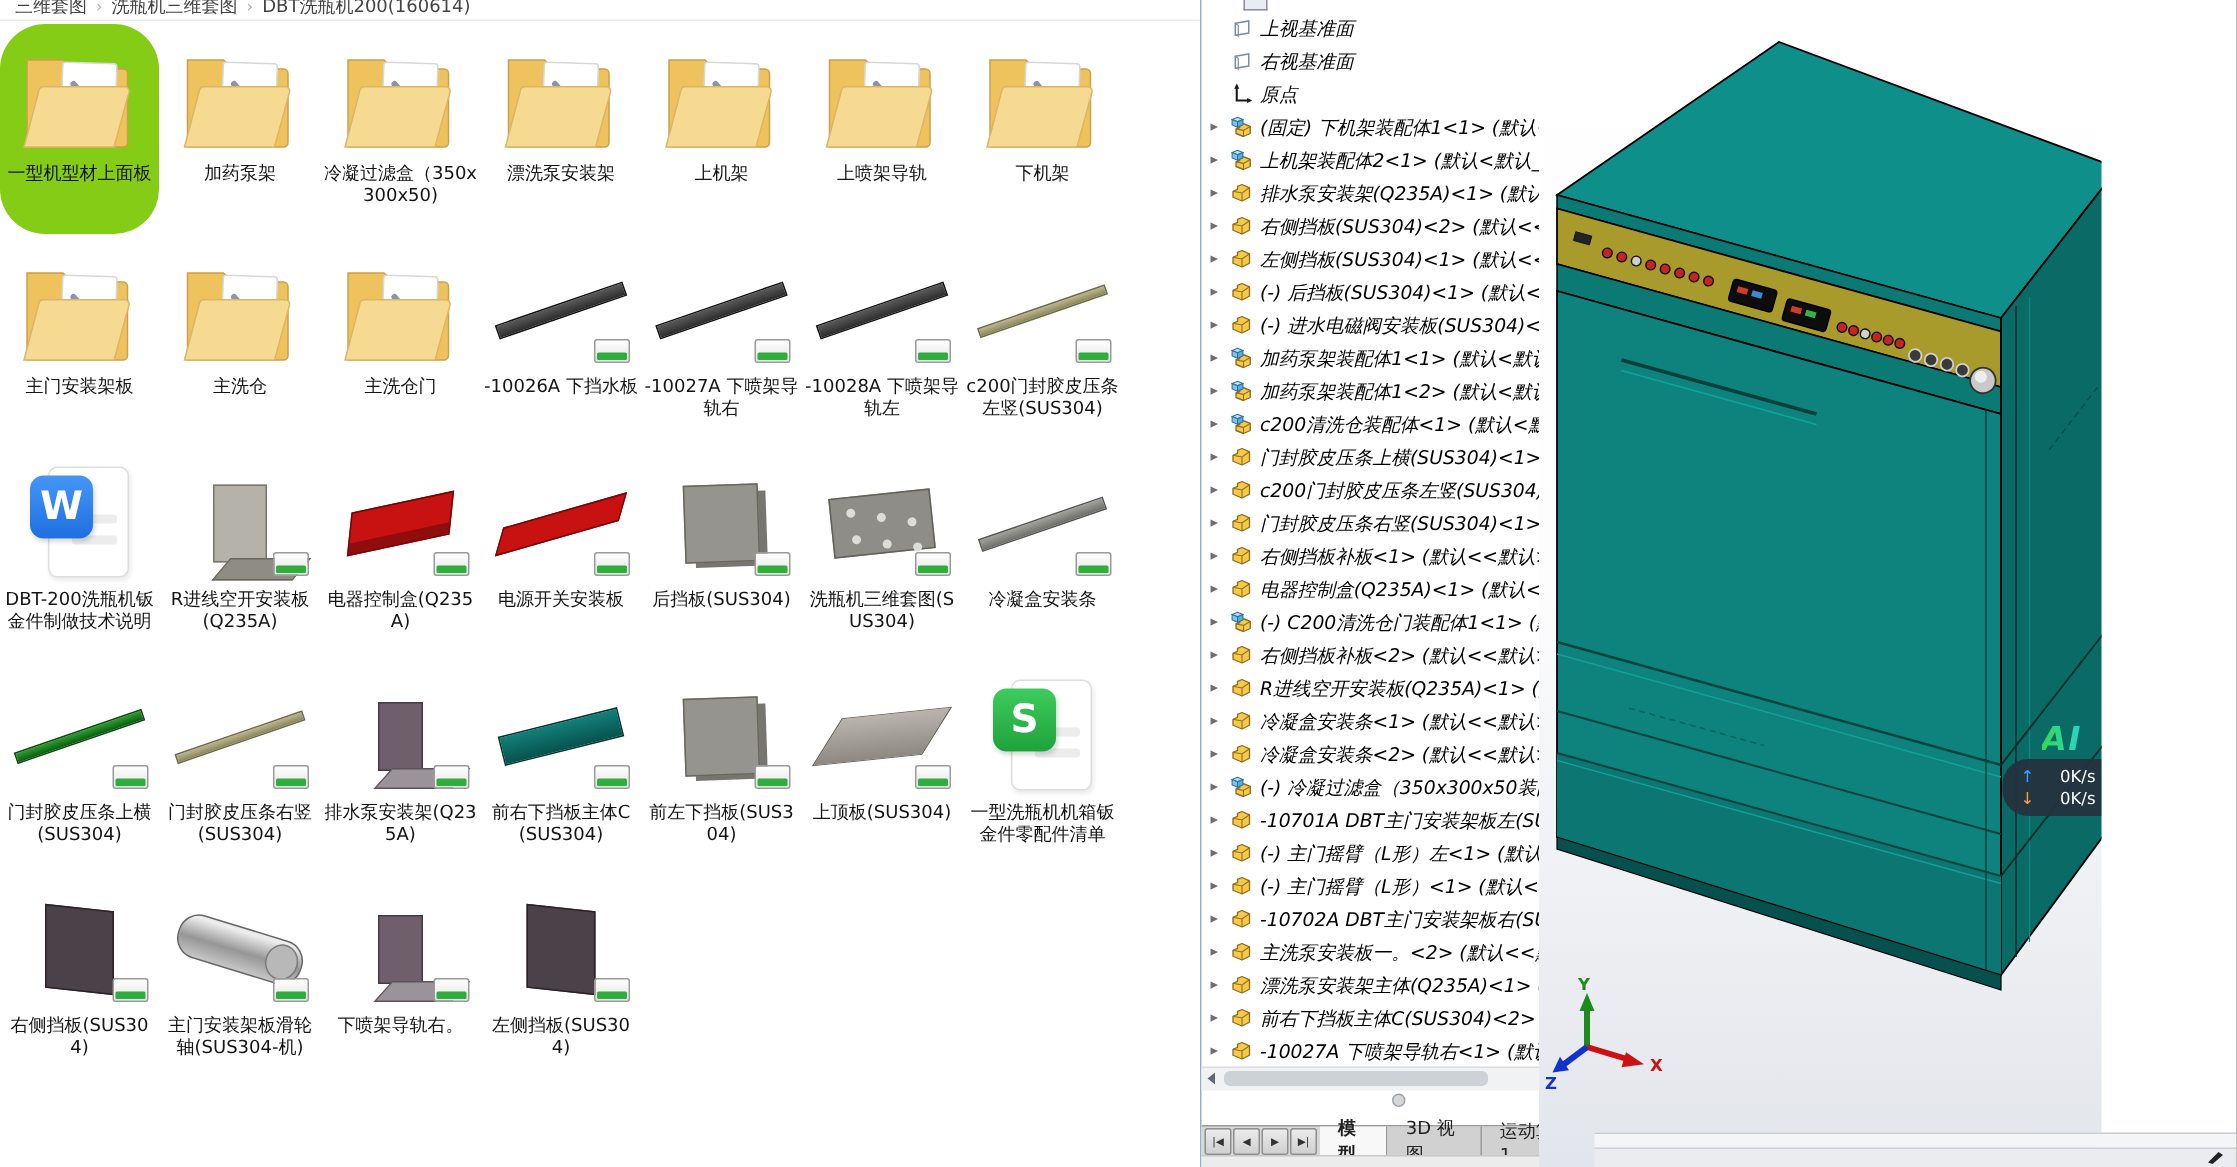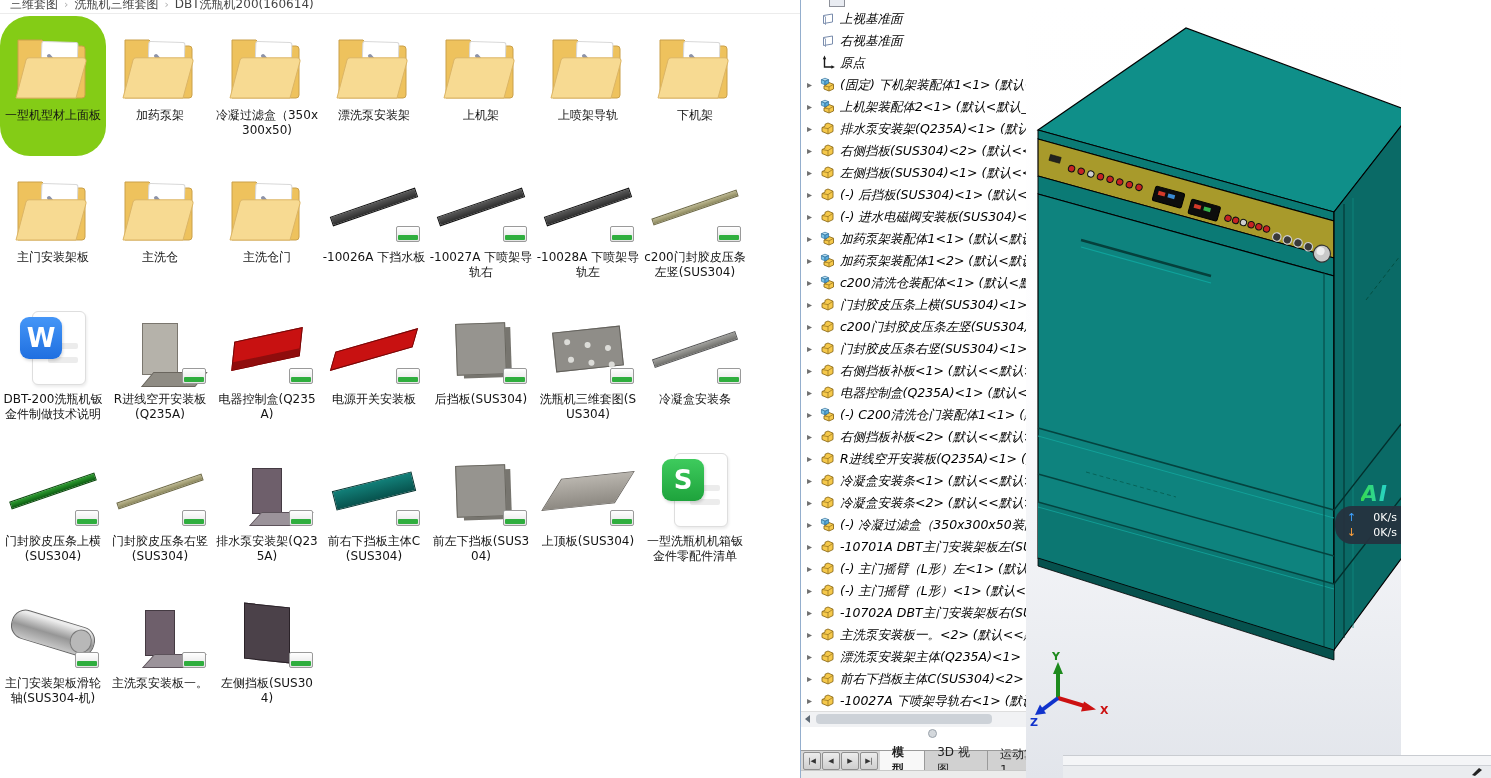--- a/index.html
+++ b/index.html
@@ -466,20 +466,31 @@
             <div class="ic icon-doc">
               <div class="page"></div>
               <div class="pline pl1"></div>
               <div class="pline pl2"></div>
               <div class="sq">S</div>
             </div>
           </div>
           <div class="label">一型洗瓶机机箱钣金件零配件清单</div>
         </div>
 
+        <div class="item part">
+          <div class="thumb">
+
+            <div class="ic icon-part s-plate-dark">
+              <div class="shape"></div>
+              <div class="badge"></div>
+            </div>
+
+          </div>
+          <div class="label">右侧挡板(SUS304)</div>
+        </div>
 
 
         <div class="item part">
           <div class="thumb">
 
             <div class="ic icon-part s-cylinder">
               <div class="shape"></div>
               <div class="badge"></div>
             </div>
 
@@ -489,21 +500,21 @@
 
         <div class="item part">
           <div class="thumb">
 
             <div class="ic icon-part s-bracket-purple">
               <div class="shape"></div>
               <div class="badge"></div>
             </div>
 
           </div>
-          <div class="label">主洗泵安装板一。</div>
+          <div class="label">下喷架导轨右。</div>
         </div>
 
         <div class="item part">
           <div class="thumb">
 
             <div class="ic icon-part s-plate-dark">
               <div class="shape"></div>
               <div class="badge"></div>
             </div>
 

